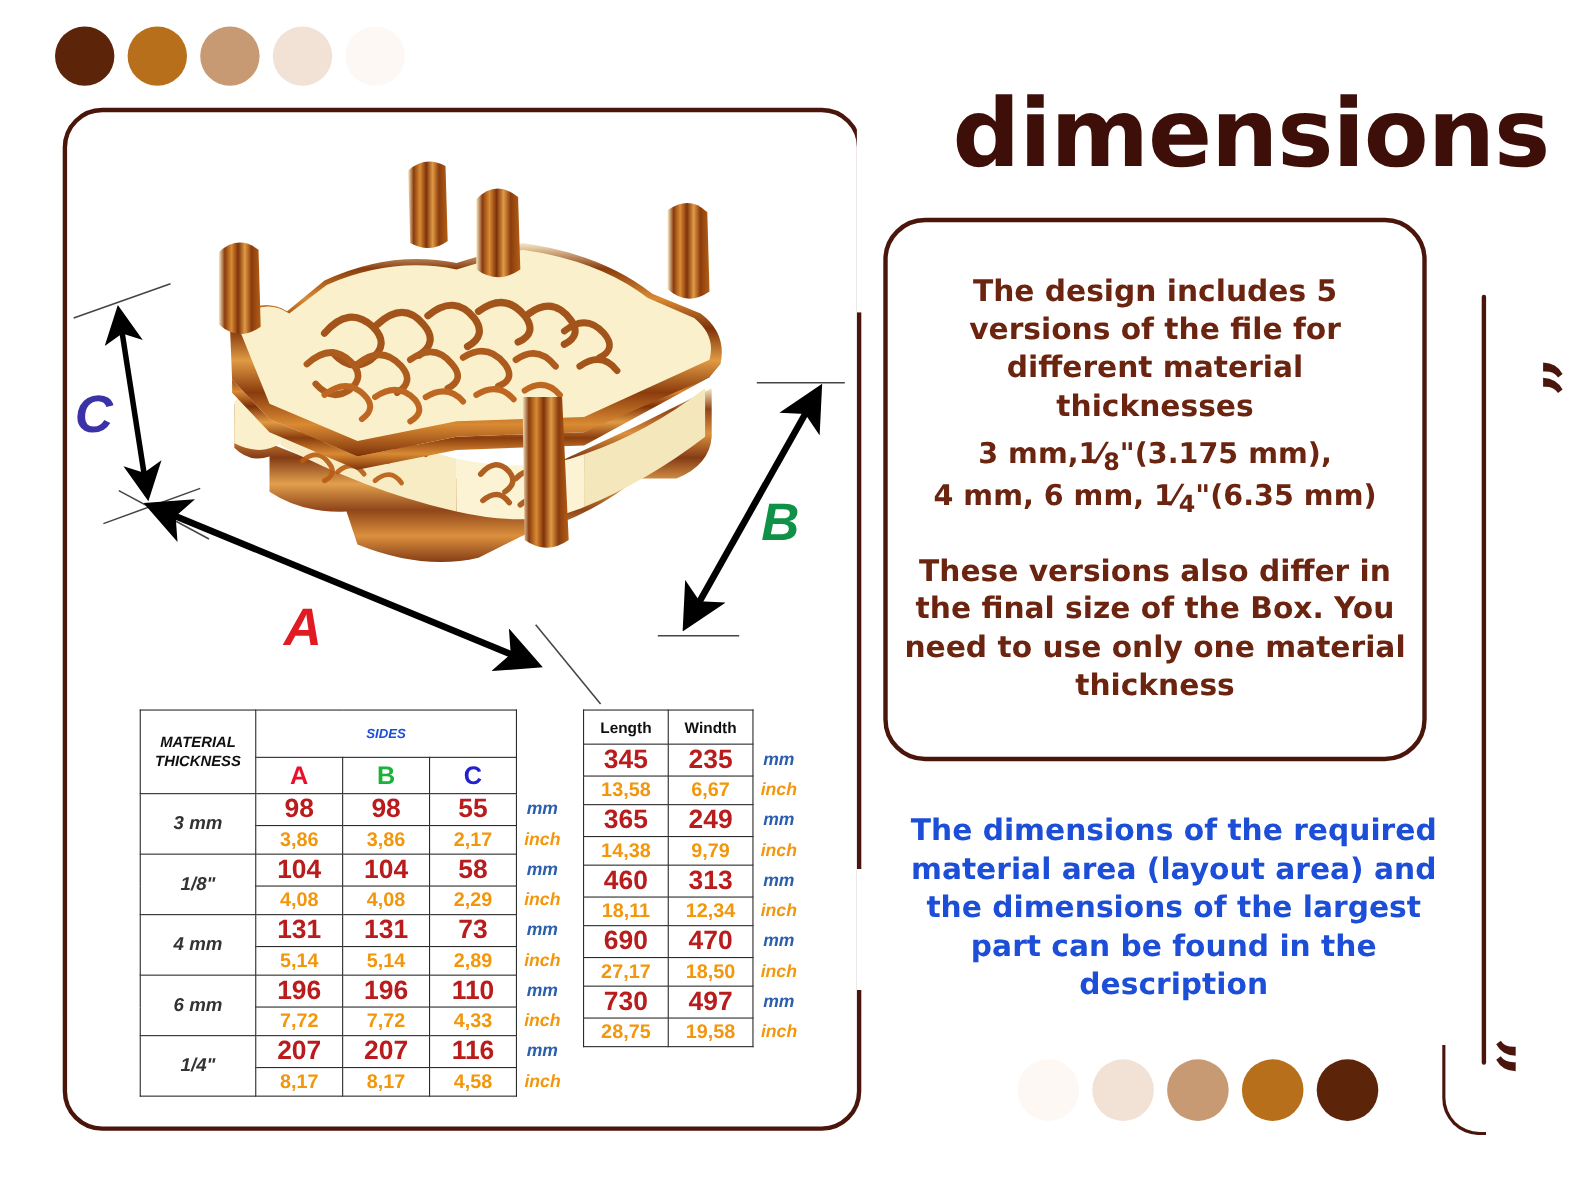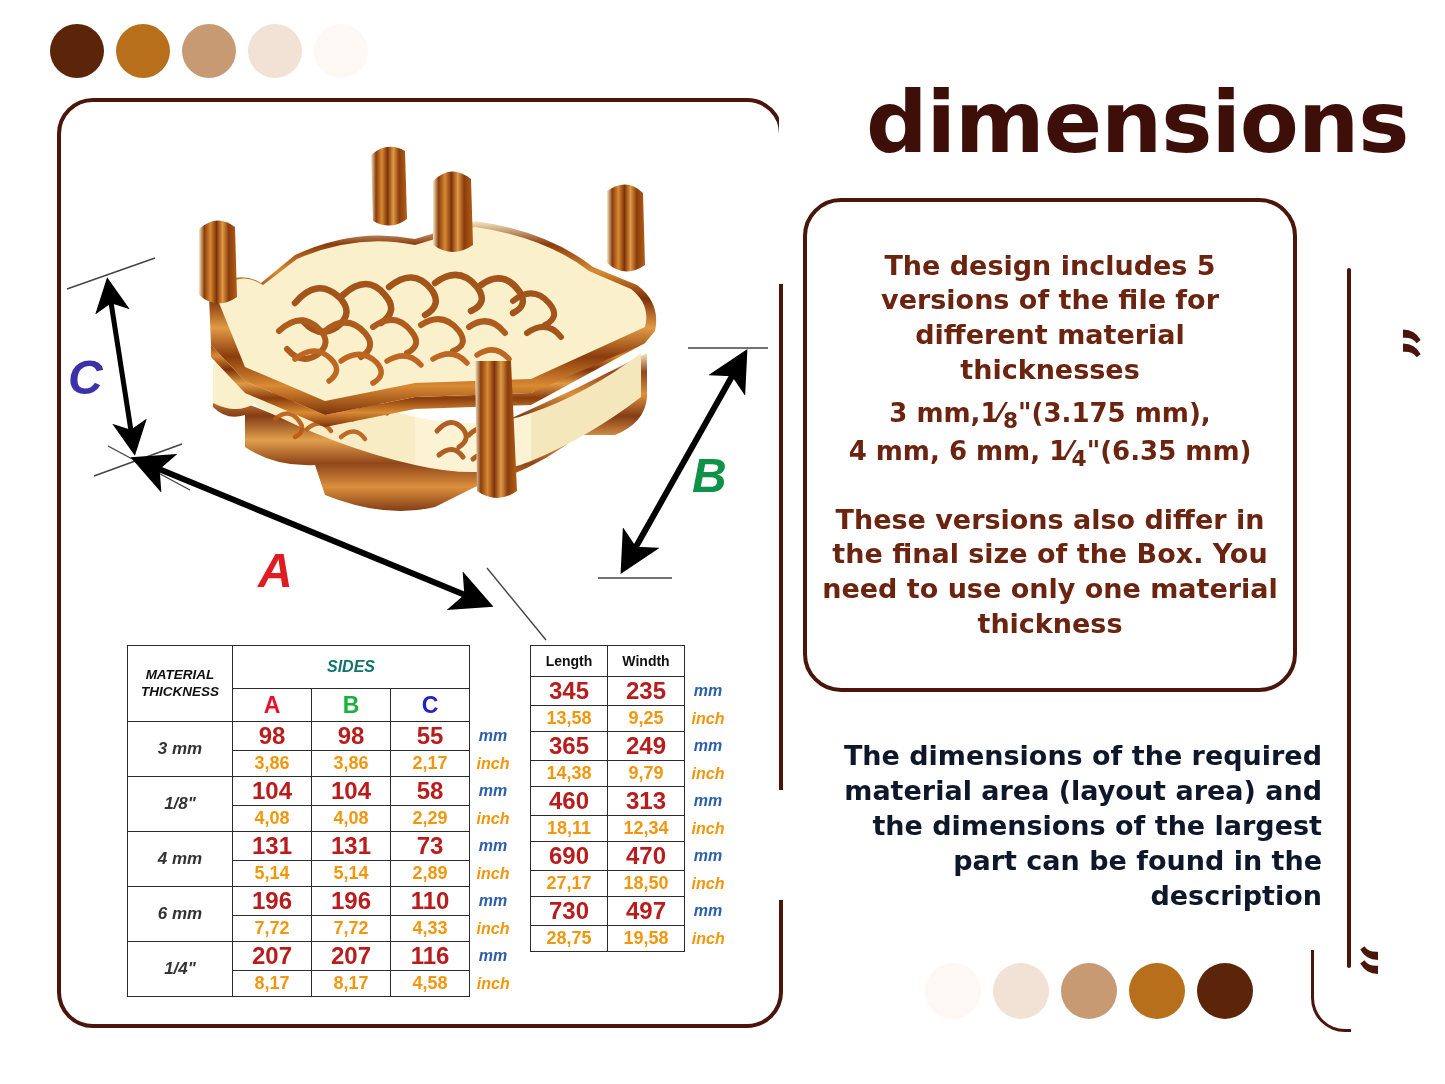--- a/index.html
+++ b/index.html
@@ -115,24 +115,24 @@
   }
   .hdr-mat {
     font-size: 13.5px;
     font-weight: 700;
     font-style: italic;
     color: #101010;
     width: 104px;
     line-height: 1.25;
   }
   .hdr-sides {
-    font-size: 16px;
+    font-size: 12px;
     font-weight: 700;
     font-style: italic;
-    color: #0f766e;
+    color: #1d4ed8;
     height: 42px;
   }
   .hdr-work {
     font-size: 15px;
     font-weight: 700;
     font-style: italic;
     color: #101010;
     height: 48px;
     width: 152px;
   }
@@ -212,26 +212,26 @@
   .info-para.p1 { margin-bottom: 10px; }
   .info-para.p2 { font-size: 26px; margin-bottom: 30px; }
   .info-para.p3 { font-size: 27px; }
   .frac { white-space: nowrap; }
 
   .bottom-para {
     position: absolute;
     left: 812px;
     top: 738px;
     width: 510px;
-    color: #0f172a;
+    color: #1d4ed8;
     font-family: "DejaVu Sans", sans-serif;
     font-weight: 700;
     font-size: 27px;
     line-height: 1.3;
-    text-align: right;
+    text-align: center;
   }
   .credit-line {
     position: absolute;
     left: 1347px;
     top: 268px;
     width: 3.5px;
     height: 700px;
     background: #4a150b;
     border-radius: 2px;
   }
@@ -478,21 +478,21 @@
           </tr>
       </thead>
       <tbody id="workBody">
           <tr>
             <td class="val-mm">345</td>
             <td class="val-mm">235</td>
             <td class="unit-col unit-mm">mm</td>
           </tr>
           <tr>
             <td class="val-inch">13,58</td>
-            <td class="val-inch">9,25</td>
+            <td class="val-inch">6,67</td>
             <td class="unit-col unit-inch">inch</td>
           </tr>
           <tr>
             <td class="val-mm">365</td>
             <td class="val-mm">249</td>
             <td class="unit-col unit-mm">mm</td>
           </tr>
           <tr>
             <td class="val-inch">14,38</td>
             <td class="val-inch">9,79</td>

